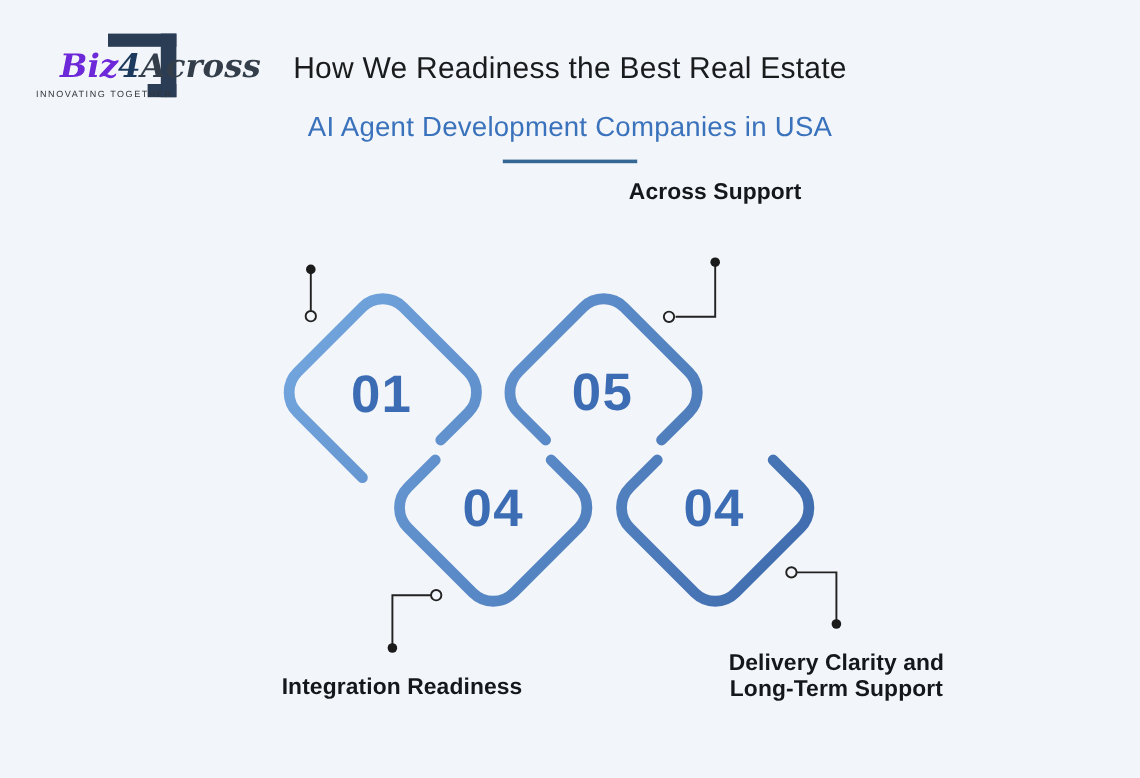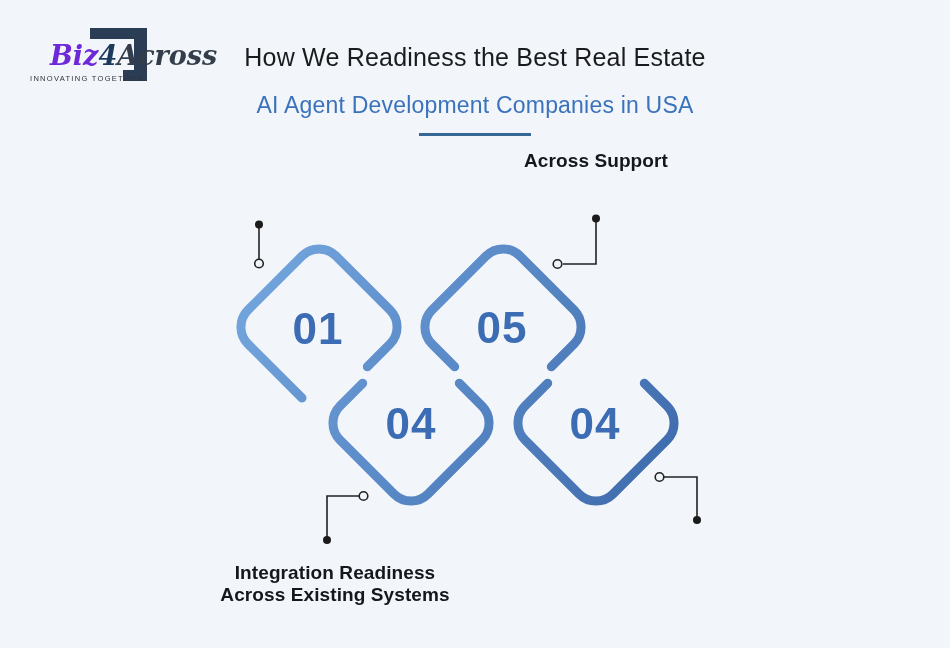--- a/index.html
+++ b/index.html
@@ -106,16 +106,19 @@
   <div class="stepnum n01" style="color: rgb(60, 109, 180);">01</div>
   <div class="stepnum n02" style="color: rgb(60, 109, 180);">04</div>
   <div class="stepnum n03" style="color: rgb(60, 109, 180);">05</div>
   <div class="stepnum n04" style="color: rgb(60, 109, 180);">04</div>
 
   <div class="crit-label l03">
     <span>Across Support</span>
   </div>
   <div class="crit-label l02">
     <span>Integration Readiness</span>
-    <span>Across Existing Systems</span>
+  </div>
+  <div class="crit-label l04">
+    <span>Delivery Clarity and</span>
+    <span>Long-Term Support</span>
   </div>
 
 </div>
 
 </body></html>

